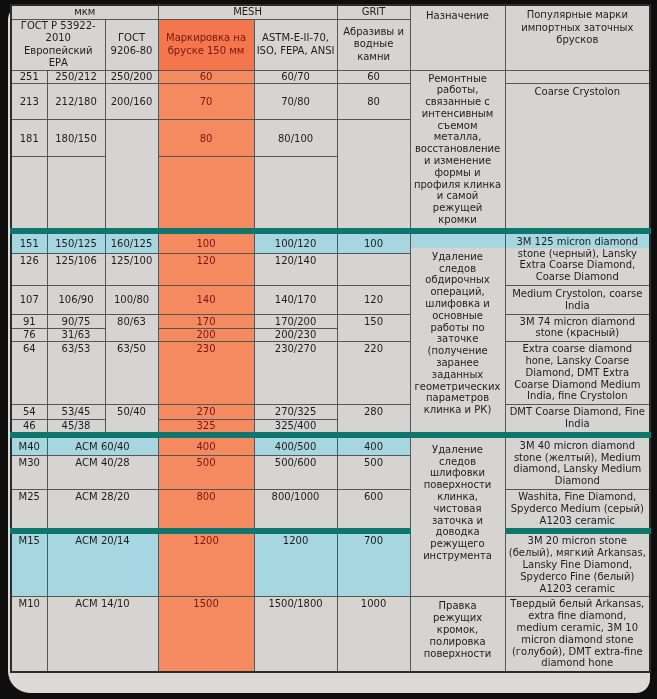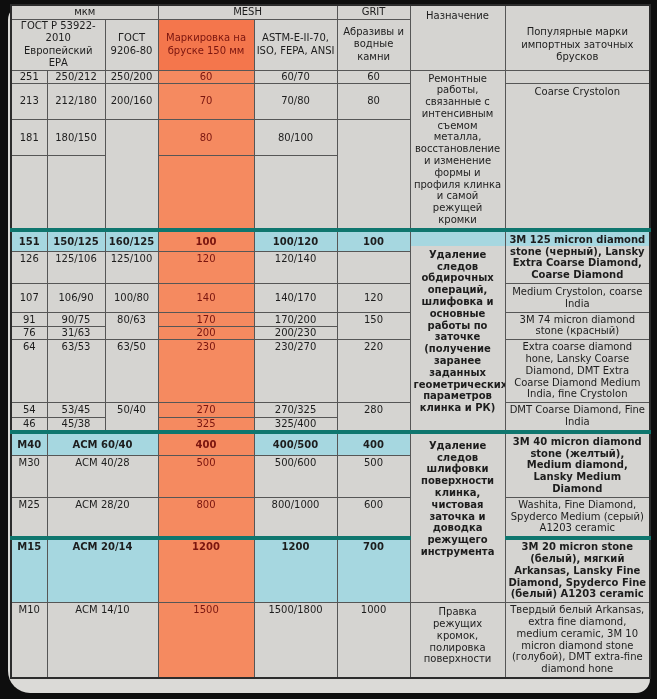--- a/index.html
+++ b/index.html
@@ -33,21 +33,21 @@
   tr.vt td{vertical-align:top;padding-top:1px;}
   td.purpose, td.brand{
     vertical-align:top;font-size:10px;line-height:1.18;padding:2px 3px;
     background:var(--gray,#d5d4d1);
     margin-left:39px;
   }
   td.pp{padding-top:17px;}
   td.topblue{
     background:linear-gradient(to bottom, var(--blue,#a6d7e0) 0px, var(--blue,#a6d7e0) 14px, var(--gray,#d5d4d1) 14px);
   }
-  tr.hbt td, tr.hbt th{border-top:4px solid #0f766e;font-weight:bold;}
+  tr.hbt td, tr.hbt th{border-top:6px solid #0f766e;}
   td.mbot{vertical-align:bottom;padding-bottom:2px;}
 </style>
 </head>
 <body>
 
 <div class="card">
 
   <table>
     <colgroup>
       <col style="width:36px">
@@ -58,21 +58,21 @@
         <col style="width:73px">
       <col style="width:95px">
         <col style="width:145px">
     </colgroup>
     <thead>
       <tr style="height:12px">
         <th colspan="3">мкм</th>
         <th colspan="2">MESH</th>
         <th>GRIT</th>
         <th rowspan="2" style="vertical-align:top;padding-top:4px;">Назначение</th>
-        <th rowspan="2" style="vertical-align:top;padding-top:20px;">Популярные марки импортных заточных брусков</th>
+        <th rowspan="2" style="vertical-align:top;padding-top:3px;">Популярные марки импортных заточных брусков</th>
       </tr>
       <tr style="height:39px">
         <th colspan="2">ГОСТ Р 53922-2010 Европейский ЕРА</th>
         <th>ГОСТ 9206-80</th>
         <th class="o">Маркировка на бруске 150 мм</th>
         <th>ASTM-E-II-70, ISO, FEPA, ANSI</th>
         <th>Абразивы и водные камни</th>
       </tr>
     </thead>
     <tbody>

